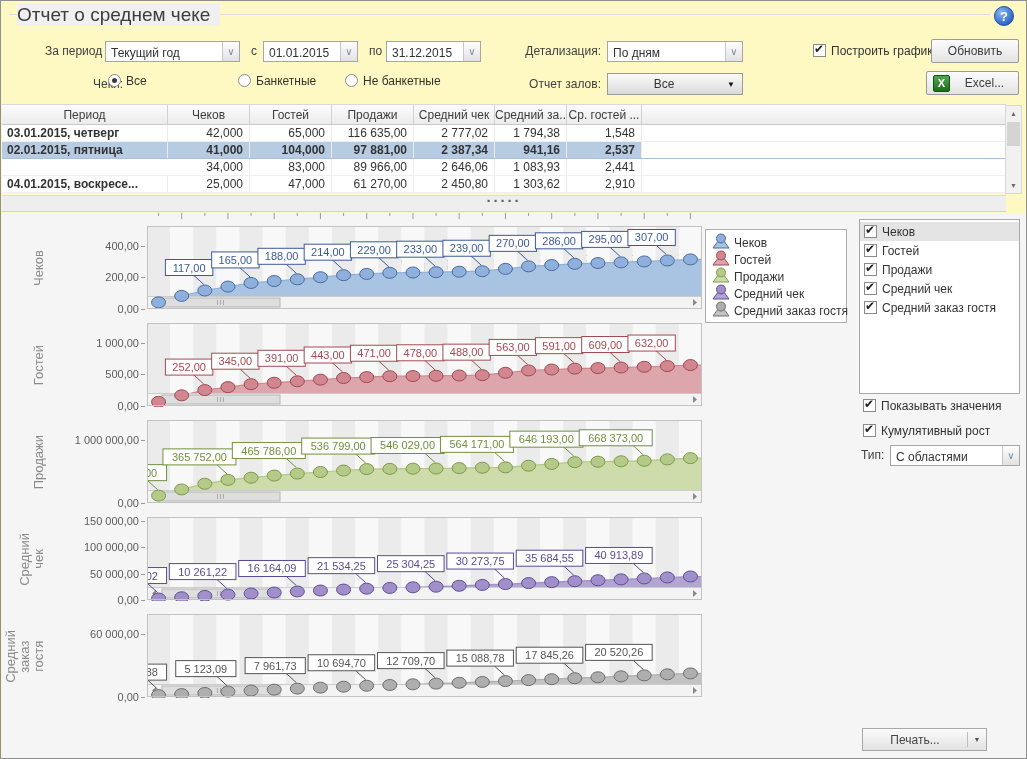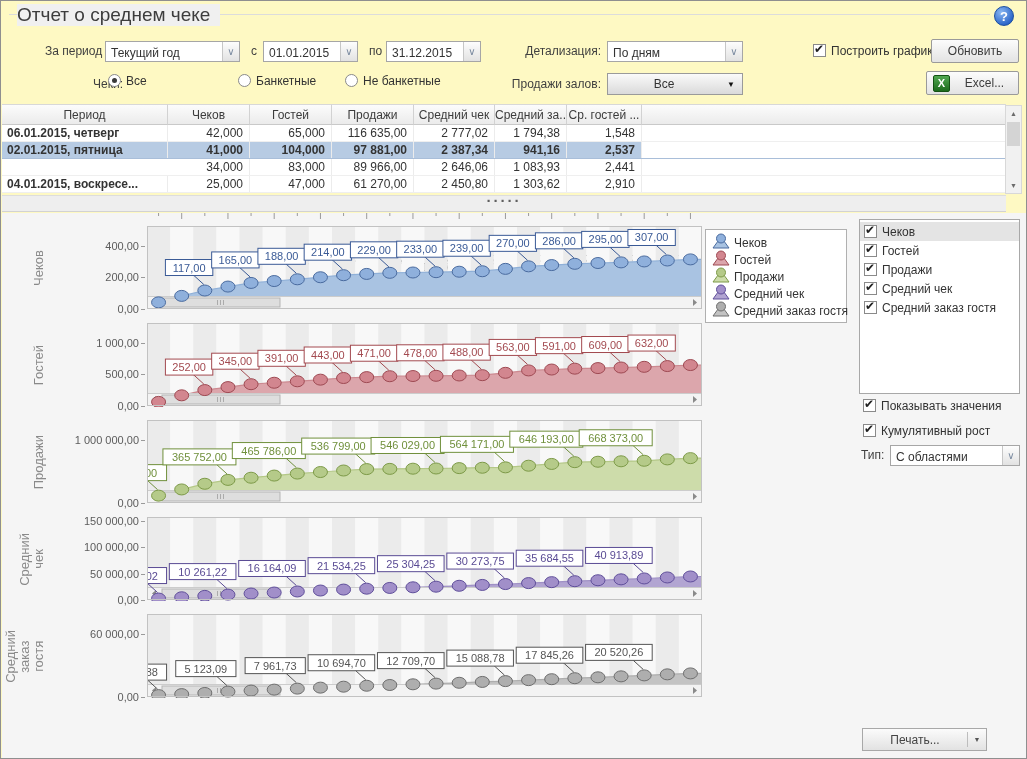--- a/index.html
+++ b/index.html
@@ -120,21 +120,21 @@
     <span class="cb"><span class="mark">✔</span></span><span class="t">Построить график</span>
   </div>
   <div class="btn3d" style="left:930px; top:38px; width:88px;">Обновить</div>
 
   <div class="lbl" style="left:92px; top:73px;text-align:center;">Чеки:</div>
   <div id="radio-group">
       <div class="checkbox-row" style="left: 107px; top: 73px;"><span class="rb sel"></span><span class="t">Все</span></div>
       <div class="checkbox-row" style="left: 237px; top: 73px;"><span class="rb"></span><span class="t">Банкетные</span></div>
       <div class="checkbox-row" style="left: 344px; top: 73px;"><span class="rb"></span><span class="t">Не банкетные</span></div>
     </div>
-  <div class="lbl r" style="left:480px; top:73px; width:120px;">Продажи залов:</div>
+  <div class="lbl r" style="left:480px; top:73px; width:120px;">Отчет залов:</div>
   <div class="ddbutton" style="left:606px; top:72px; width:136px;">
     <div class="val">Все</div>
     <div class="arr">▼</div>
   </div>
   <div class="btn3d excel-btn" style="left:925px; top:70px; width:93px;">
     <span class="excel-ico">X</span>
     <span class="excel-t">Excel...</span>
   </div>
 
   <div class="rtable" id="rtable">
@@ -142,21 +142,21 @@
         <div class="c" style="width: 166px;">Период</div>
         <div class="c" style="width: 82px;">Чеков</div>
         <div class="c" style="width: 82px;">Гостей</div>
         <div class="c" style="width: 82px;">Продажи</div>
         <div class="c" style="width: 81px;">Средний чек</div>
         <div class="c" style="width: 72px;">Средний за...</div>
         <div class="c" style="width: 75px;">Ср. гостей ...</div>
         <div class="c fill"></div>
       </div>
       <div class="tr body">
-        <div class="c period" style="width: 166px;">06.01.2015, четверг</div>
+        <div class="c period" style="width: 166px;">03.01.2015, четверг</div>
         <div class="c num" style="width: 82px;">42,000</div>
         <div class="c num" style="width: 82px;">65,000</div>
         <div class="c num" style="width: 82px;">116 635,00</div>
         <div class="c num" style="width: 81px;">2 777,02</div>
         <div class="c num" style="width: 72px;">1 794,38</div>
         <div class="c num" style="width: 75px;">1,548</div>
         <div class="c fill"></div>
       </div>
       <div class="tr body selected">
         <div class="c period" style="width: 166px;">02.01.2015, пятница</div>

